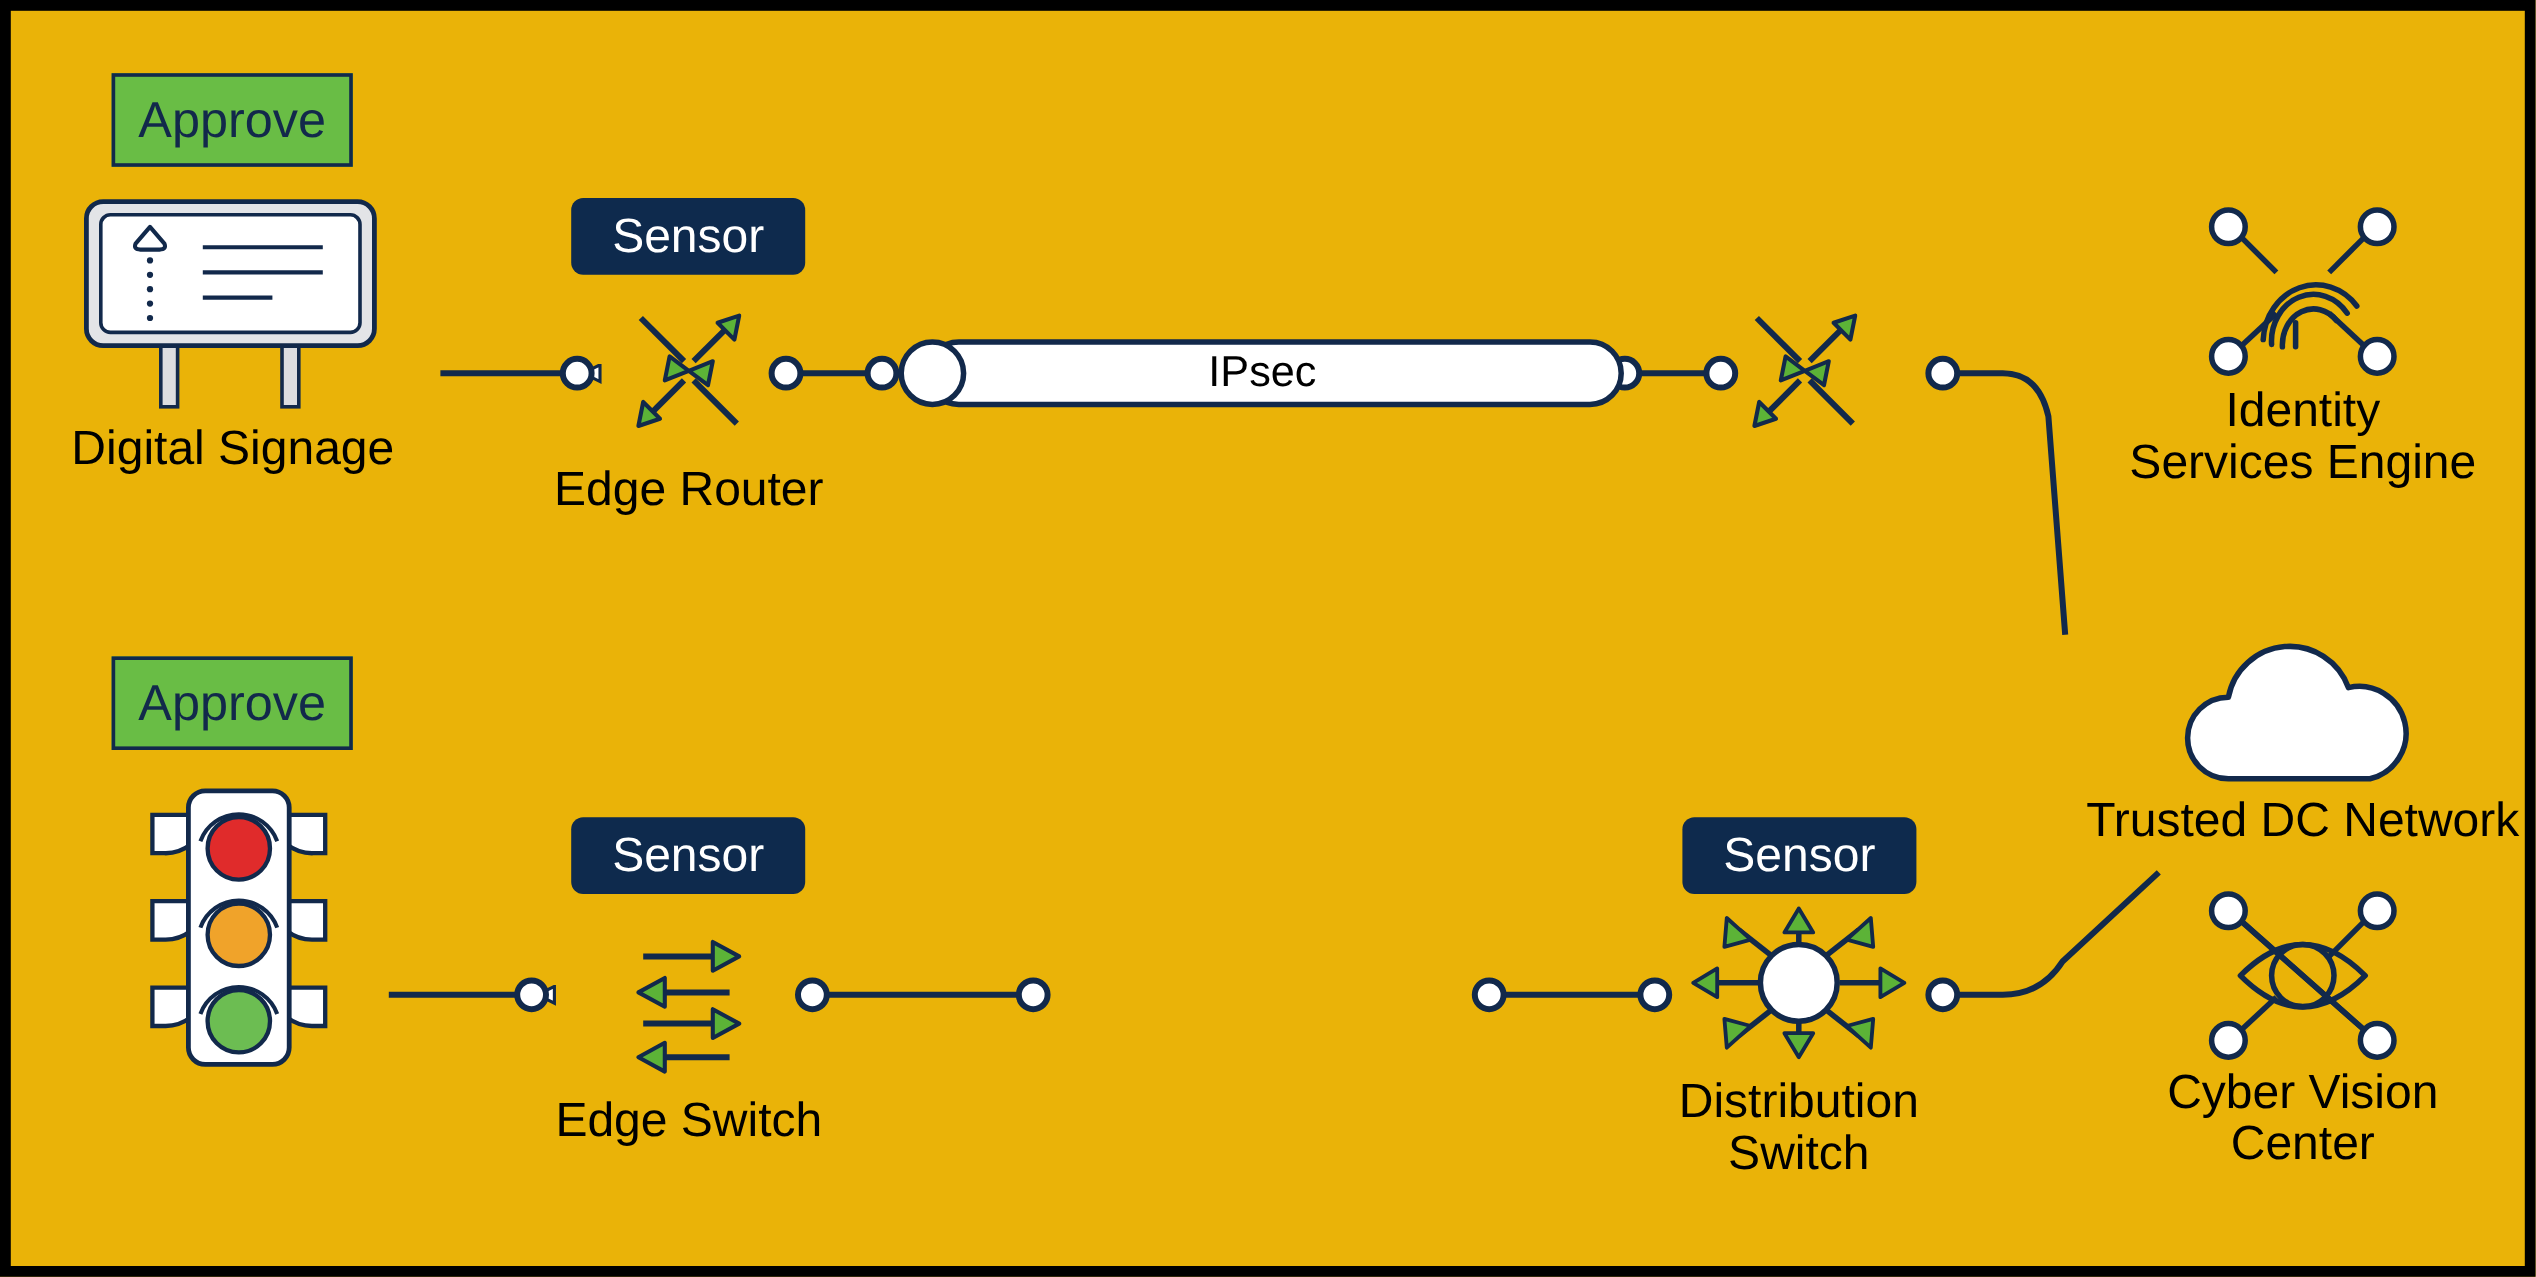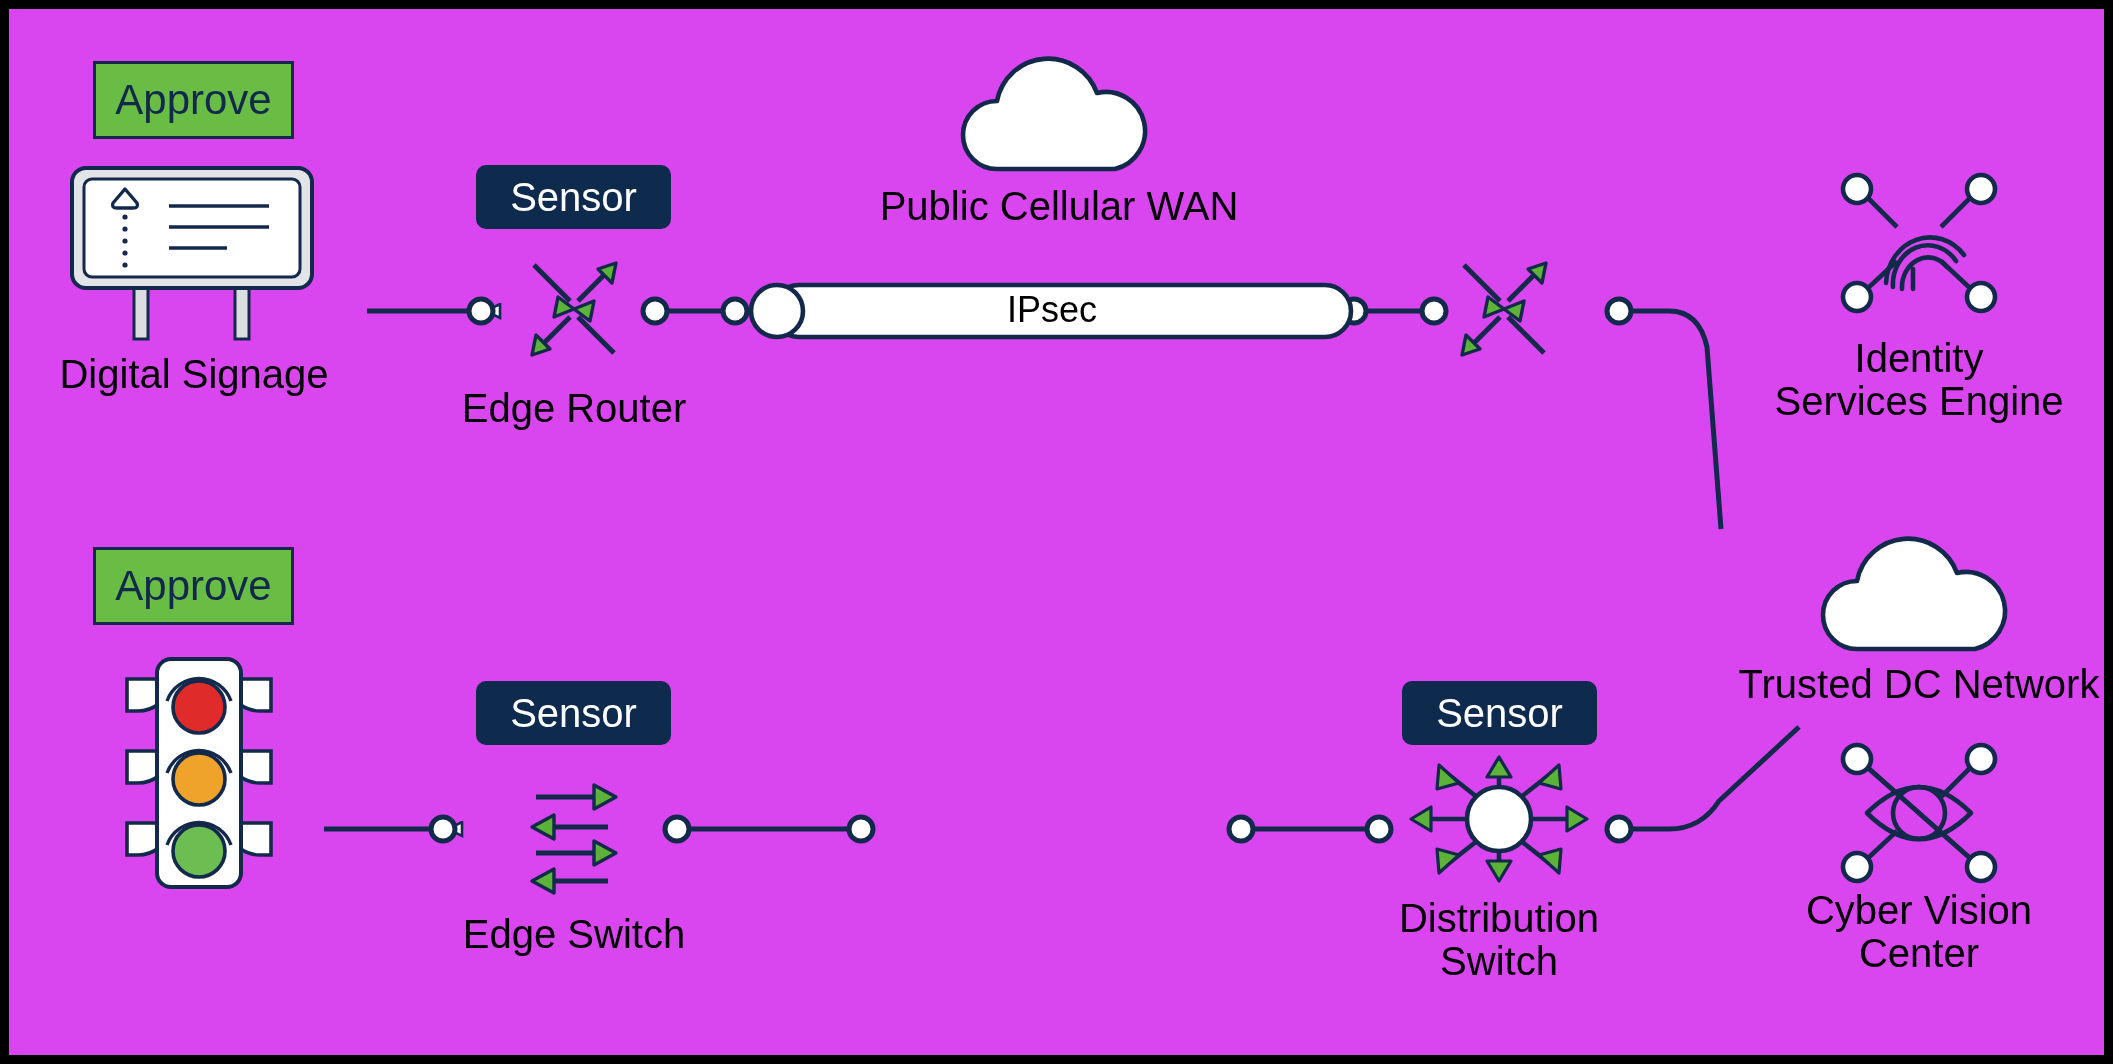--- a/index.html
+++ b/index.html
@@ -13,21 +13,21 @@
     font-family: "Liberation Sans", sans-serif;
     overflow: hidden;
   }
   #diagram-frame {
     position: absolute;
     left: 0; top: 0;
     width: 2113px;
     height: 1064px;
     border: 9px solid #000000;
     box-sizing: border-box;
-    background: #d946ef;
+    background: #eab308;
   }
   .stage {
     position: absolute;
     left: 0; top: 0;
     width: 2113px;
     height: 1064px;
   }
   .node {
     position: absolute;
     text-align: center;
@@ -175,28 +175,20 @@
 
           <path d="M100,70 L84,58 L80,78 Z" fill="#5cb337" stroke="#12294b" stroke-width="3.4" stroke-linejoin="round"></path>
           <path d="M142,24 L124,30 L138,44 Z" fill="#5cb337" stroke="#12294b" stroke-width="3.4" stroke-linejoin="round"></path>
           <path d="M58,116 L76,110 L62,96 Z" fill="#5cb337" stroke="#12294b" stroke-width="3.4" stroke-linejoin="round"></path>
           <path d="M100,70 L116,82 L120,62 Z" fill="#5cb337" stroke="#12294b" stroke-width="3.4" stroke-linejoin="round"></path>
         </svg>
       </div>
       <div class="node-label" style="margin-top:8px;">Edge Router</div>
     </div>
 
-    <div class="node" style="left:830px; top:40px; width:440px;">
-      <div class="icon-box" style="position:relative; width:440px; height:130px;">
-        <svg width="440" height="130" viewBox="0 0 260 130">
-          <path d="M68,120 A34,34 0 0 1 68,52 A52,52 0 0 1 168,44 A30,30 0 1 1 186,120 Z" fill="#ffffff" stroke="#12294b" stroke-width="4.6" stroke-linejoin="round"></path>
-        </svg>
-      </div>
-      <div class="node-label" style="margin-top:6px;">Public Cellular WAN</div>
-    </div>
 
     <div class="icon-box" style="left:738px; top:272px; width:610px; height:60px;">
       <svg width="610" height="60" viewBox="0 0 610 60">
         <rect x="26" y="4" width="578" height="52" rx="26" ry="26" fill="#ffffff" stroke="#12294b" stroke-width="4.6"></rect>
         <ellipse cx="30" cy="30" rx="26" ry="26" fill="#ffffff" stroke="#12294b" stroke-width="4.6"></ellipse>
       </svg>
     </div>
     <div class="tunnel-label" style="left:738px; top:280px; width:610px;">IPsec</div>
 
     <div class="node" style="left:1330px; top:230px; width:330px;">
@@ -235,21 +227,21 @@
           </g>
 
           <g fill="#ffffff" stroke="#12294b" stroke-width="4.6">
             <circle cx="48" cy="32" r="14"></circle>
             <circle cx="172" cy="32" r="14"></circle>
             <circle cx="48" cy="140" r="14"></circle>
             <circle cx="172" cy="140" r="14"></circle>
           </g>
         </svg>
       </div>
-      <div class="node-label" style="margin-top:20px;">Identity
+      <div class="node-label" style="margin-top:4px;">Identity
 Services Engine</div>
     </div>
 
     <div class="node" style="left:1700px; top:520px; width:420px;">
       <div class="icon-box" style="position:relative; width:420px; height:130px;">
         <svg width="420" height="130" viewBox="0 0 260 130">
           <path d="M68,120 A34,34 0 0 1 68,52 A52,52 0 0 1 168,44 A30,30 0 1 1 186,120 Z" fill="#ffffff" stroke="#12294b" stroke-width="4.6" stroke-linejoin="round"></path>
         </svg>
       </div>
       <div class="node-label" style="margin-top:4px;">Trusted DC Network</div>

